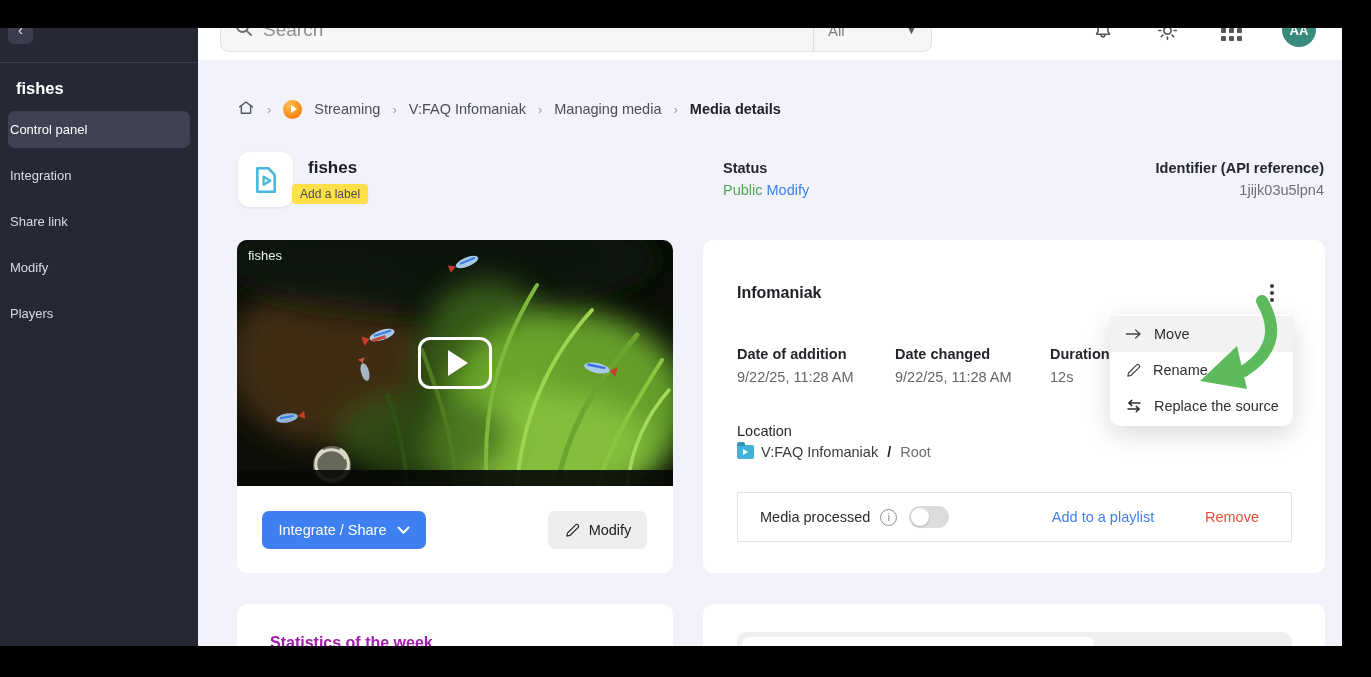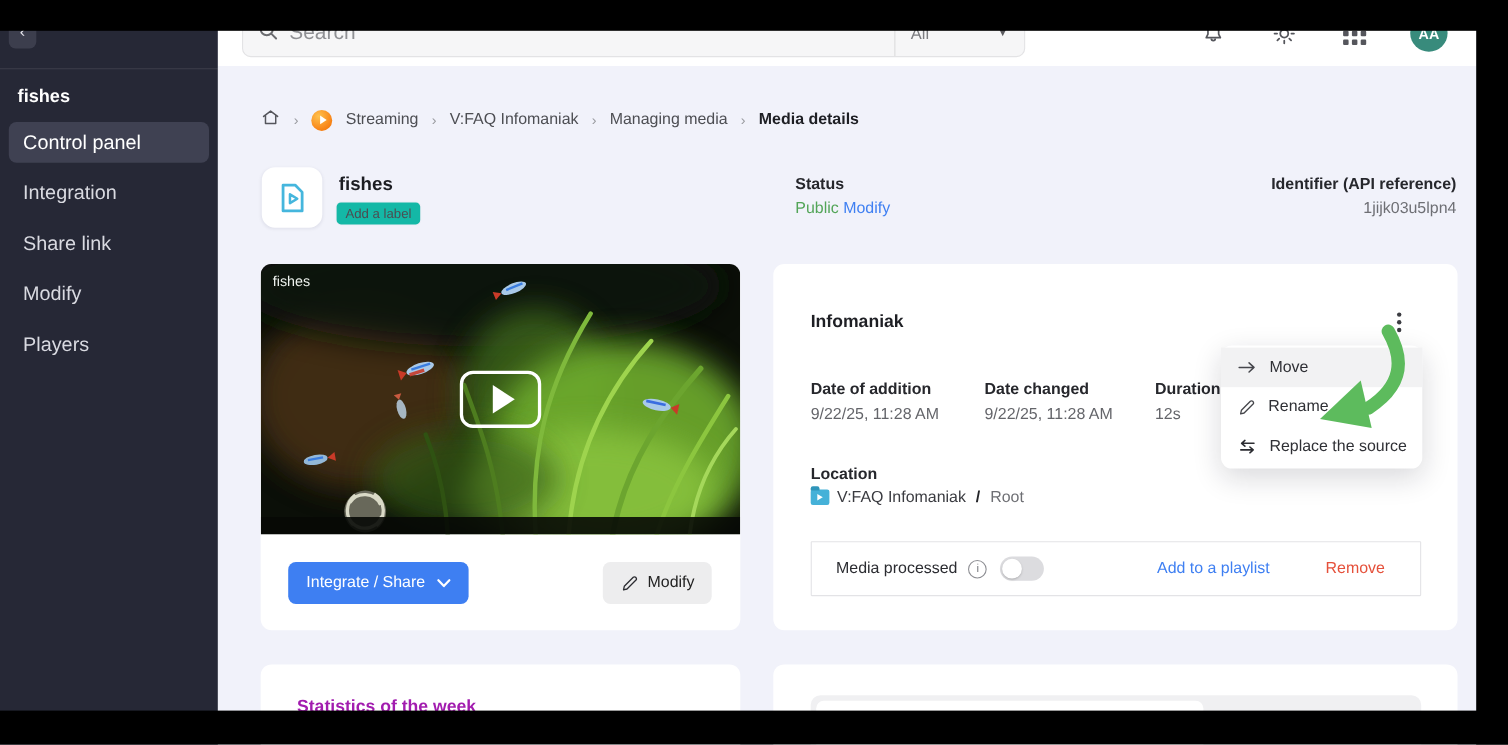--- a/index.html
+++ b/index.html
@@ -11,21 +11,21 @@
   .frame-top{left:0;top:0;width:1371px;height:28px;}
   .frame-right{top:0;left:1342px;width:29px;height:677px;}
   .frame-bottom{left:0;top:646px;width:1371px;height:31px;}
 
   
   .sidebar{position:absolute;left:0;top:0;width:198px;height:677px;background:#262836;z-index:2;}
   .back-btn{position:absolute;left:8px;top:16px;width:25px;height:28px;border:none;border-radius:6px;background:#3c3e4d;color:#e8e8ee;font-size:15px;line-height:26px;text-align:center;padding:0;cursor:pointer;}
   .sidebar-divider{position:absolute;left:0;top:62px;width:198px;height:1px;background:rgba(255,255,255,0.10);}
   .sidebar-title{position:absolute;left:16px;top:79px;color:#fff;font-size:16.5px;font-weight:700;}
   .nav{position:absolute;left:8px;top:111px;width:182px;}
-  .nav-item{height:37px;line-height:37px;padding-left:13px;margin-bottom:9px;color:#d9dae1;font-size:18px;border-radius:7px;cursor:pointer;}
+  .nav-item{height:37px;line-height:37px;padding-left:2px;margin-bottom:9px;color:#d9dae1;font-size:13px;border-radius:7px;cursor:pointer;}
   .nav-item.active{background:#3f4152;color:#fff;}
 
   
   .topbar{position:absolute;left:198px;top:0;width:1144px;height:60px;background:#fff;z-index:1;}
   .search-box{position:absolute;left:22px;top:8px;width:712px;height:44px;background:#f6f6f7;border:1px solid #e3e3e5;border-radius:8px;display:flex;align-items:center;}
   .search-box .mag{margin-left:14px;flex:0 0 auto;}
   .search-input{flex:1;border:none;background:transparent;outline:none;font-size:19px;color:#0369a1;padding:0 10px;}
   .search-input::placeholder{color:#8f9094;}
   .search-filter{flex:0 0 auto;width:118px;height:100%;border-left:1px solid #ddd;display:flex;align-items:center;justify-content:space-between;padding:0 14px;cursor:pointer;}
   .search-filter .flt{color:#7b7c80;font-size:15px;}
@@ -42,21 +42,21 @@
 
   .breadcrumb{position:absolute;left:39px;top:36px;height:26px;display:flex;align-items:center;gap:12px;font-size:14.5px;color:#4d4e53;}
   .crumb{cursor:pointer;}
   .crumb.current{font-weight:700;color:#1e1f24;}
   .sep{color:#9a9ba0;font-size:13px;}
   .prod-icon{width:19px;height:19px;border-radius:50%;background:radial-gradient(circle at 35% 30%,#ffc24d,#f98b1d 60%,#ef6c00);display:flex;align-items:center;justify-content:center;}
   .prod-icon b{width:0;height:0;border-left:6px solid #fff;border-top:4px solid transparent;border-bottom:4px solid transparent;margin-left:2px;}
 
   .media-tile{position:absolute;left:40px;top:92px;width:55px;height:55px;background:#fff;border-radius:12px;box-shadow:0 1px 3px rgba(30,30,60,.08);display:flex;align-items:center;justify-content:center;}
   .media-title{position:absolute;left:110px;top:98px;font-size:17px;font-weight:700;color:#1c1d22;}
-  .add-label-chip{position:absolute;left:108px;top:124px;background:#14b8a6;border-radius:4px;padding:3px 8px;font-size:12px;color:#4c4d52;cursor:pointer;box-shadow:0 0 0 1px rgba(0,0,0,0.02);}
+  .add-label-chip{position:absolute;left:94px;top:124px;background:#fde047;border-radius:4px;padding:3px 8px;font-size:12px;color:#4c4d52;cursor:pointer;box-shadow:0 0 0 1px rgba(0,0,0,0.02);}
   .status-block{position:absolute;left:525px;top:100px;}
   .blk-label{font-size:14.5px;font-weight:700;color:#26272c;margin-bottom:6px;}
   .status-line{font-size:14.5px;}
   .green-text{color:#53a558;}
   .blue-link{color:#3e7ff2;cursor:pointer;}
   .identifier-block{position:absolute;right:18px;top:100px;text-align:right;}
   .id-value{font-size:14.5px;color:#6e6f74;margin-top:6px;}
 
   .card{position:absolute;background:#fff;border-radius:10px;}
   .video-card{left:39px;top:180px;width:436px;height:333px;}
@@ -69,21 +69,21 @@
   .btn-gray{position:absolute;left:311px;top:25px;width:99px;height:38px;background:#ededee;color:#222;border:none;border-radius:7px;font-size:14.5px;display:flex;align-items:center;justify-content:center;gap:8px;cursor:pointer;}
 
   .info-card{left:505px;top:180px;width:622px;height:333px;}
   .info-heading{position:absolute;left:34px;top:44px;font-size:16px;font-weight:700;color:#1e1f24;}
   .kebab{position:absolute;left:558px;top:42px;width:22px;height:22px;display:flex;flex-direction:column;align-items:center;justify-content:center;gap:3px;cursor:pointer;}
   .kebab i{width:4px;height:4px;border-radius:50%;background:#3c3d42;}
   .field{position:absolute;top:106px;}
   .field .f-label{font-size:14.5px;font-weight:700;color:#26272c;}
   .field .f-value{font-size:14.5px;color:#64656a;margin-top:7px;}
   .f0{left:34px;} .f1{left:192px;} .f2{left:347px;}
-  .loc-label{position:absolute;left:34px;top:183px;font-size:14.5px;font-weight:700;color:#26272c;text-align:center;}
+  .loc-label{position:absolute;left:34px;top:183px;font-size:14.5px;font-weight:400;color:#26272c;text-align:center;}
   .loc-row{position:absolute;left:34px;top:204px;display:flex;align-items:center;gap:7px;font-size:14.5px;color:#3a3b40;}
   .loc-sep{font-weight:700;color:#232428;margin:0 2px;}
   .loc-root{color:#6e6f74;}
   .folder-ic{width:17px;height:14px;background:#45b1d8;border-radius:2px;position:relative;}
   .folder-ic:before{content:"";position:absolute;left:0;top:-3px;width:8px;height:4px;background:#2f95ba;border-radius:2px 2px 0 0;}
   .folder-ic:after{content:"";position:absolute;left:6px;top:4px;width:0;height:0;border-left:5px solid #fff;border-top:3.5px solid transparent;border-bottom:3.5px solid transparent;}
   .processed-box{position:absolute;left:34px;top:252px;width:555px;height:50px;border:1px solid #e3e3e6;border-radius:1px;display:flex;align-items:center;}
   .proc-label{margin-left:22px;font-size:14.5px;color:#2b2c31;}
   .info-ic{margin-left:10px;width:17px;height:17px;border-radius:50%;border:1.4px solid #8e8f94;color:#77787d;font-size:10.5px;display:flex;align-items:center;justify-content:center;cursor:pointer;}
   .toggle{margin-left:12px;width:40px;height:22px;border-radius:11px;background:#dcdcdf;position:relative;cursor:pointer;}

